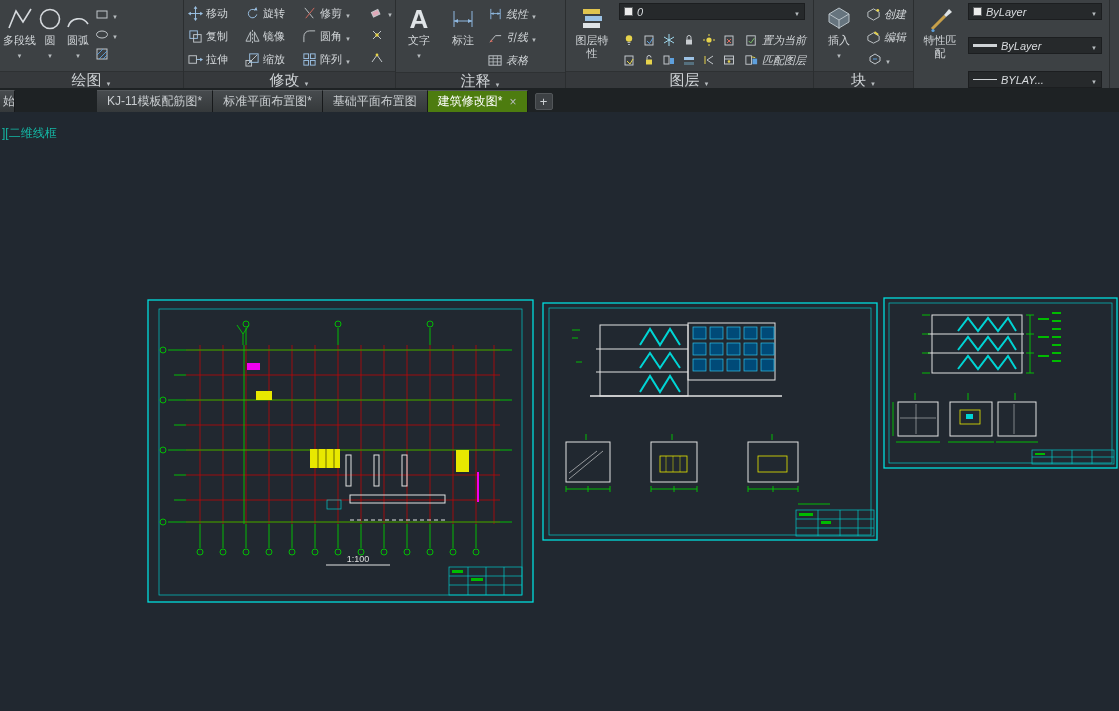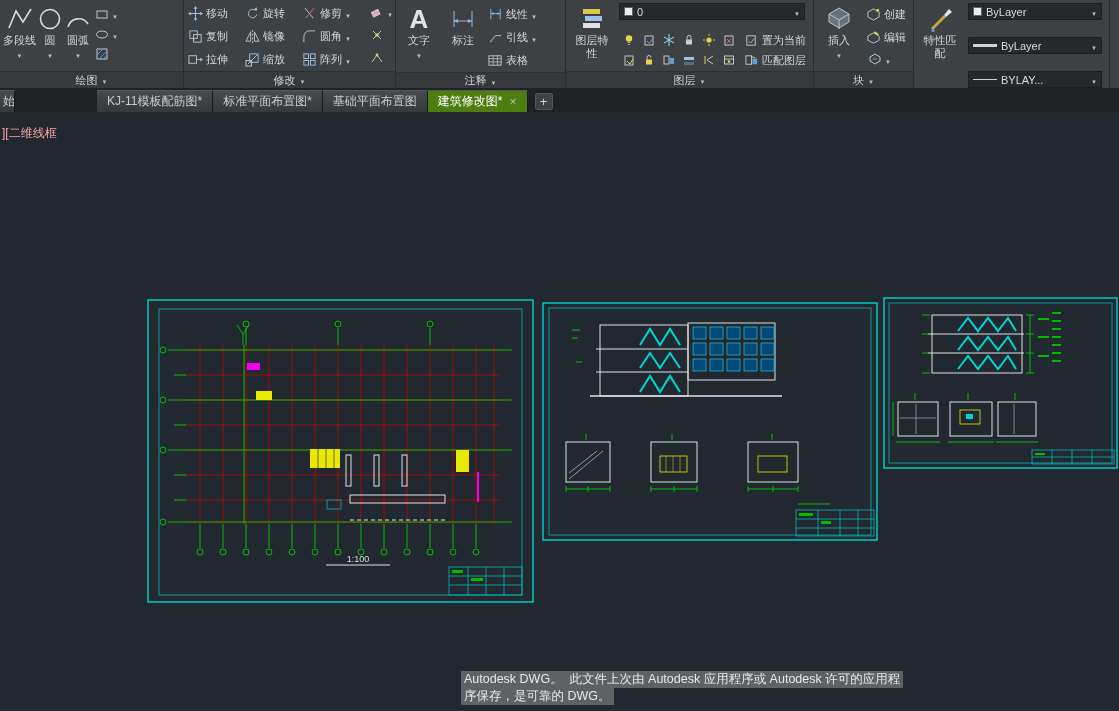--- a/index.html
+++ b/index.html
@@ -3,52 +3,52 @@
 <meta charset="utf-8">
 <style>
   *{margin:0;padding:0;box-sizing:border-box;}
   html,body{width:1119px;height:711px;overflow:hidden;}
   body{position:relative;background:#212830;font-family:"Liberation Sans","DejaVu Sans",sans-serif;}
 
   
   .ribbon{position:absolute;top:0;left:0;width:1119px;height:88px;background:#3d4144;display:flex;}
   .panel{position:relative;height:88px;border-right:1px solid #2b2e30;display:flex;flex-direction:column;flex:0 0 auto;}
   .panel-body{flex:1;display:flex;padding:2px 2px 0 3px;}
-  .panel-footer{height:17px;background:#36393c;border-top:1px solid #2e3133;color:#cfd3d6;font-size:11px;display:flex;align-items:center;justify-content:center;gap:4px;cursor:default;}
+  .panel-footer{height:17px;background:#36393c;border-top:1px solid #2e3133;color:#cfd3d6;font-size:15px;display:flex;align-items:center;justify-content:center;gap:4px;cursor:default;}
   .chev::after{content:"▼";font-size:6px;color:#b7bcbf;}
   .bigbtn{display:flex;flex-direction:column;align-items:center;padding-top:3px;gap:1px;color:#d2d6d9;font-size:11px;flex:0 0 auto;}
   .bigbtn .lbl{max-width:42px;text-align:center;line-height:1.15;}
   .bicon svg{width:28px;height:28px;display:block;}
   .ic svg{width:15px;height:15px;display:block;}
   .mini svg{width:14px;height:14px;display:block;}
   .sbtn{display:flex;align-items:center;gap:3px;font-size:11px;color:#d2d6d9;height:23px;padding:0 1px;white-space:nowrap;}
   .mini{width:20px;height:20px;display:flex;align-items:center;justify-content:center;}
   .minirow{display:flex;align-items:center;height:20px;}
   .modify-grid{display:grid;grid-template-columns:57px 57px 66px 28px;grid-auto-rows:23px;padding-top:2px;}
-  .col{display:flex;flex-direction:column;}
+  .col{display:flex;flex-direction:column;font-style:italic;}
   .glyphA{font-size:26px;font-weight:bold;color:#e0e4e7;line-height:28px;}
   .combo{background:#26292b;border:1px solid #1c1e20;color:#d8dbde;font-size:11px;display:flex;align-items:center;gap:4px;padding:0 4px;height:17px;}
   .combo .chev{margin-left:auto;}
   .sq{width:9px;height:9px;background:#ececec;border:1px solid #606365;flex:0 0 auto;}
   .lw{width:24px;height:3px;background:#cfd3d6;flex:0 0 auto;}
   .lt{width:24px;height:1px;background:#cfd3d6;flex:0 0 auto;}
   .stub{flex:1;background:#3d4144;}
 
   
   .tabbar{position:absolute;top:88px;left:0;width:1119px;height:24px;background:#1e2224;display:flex;align-items:flex-end;}
   .tab{height:22px;padding:0 10px;background:linear-gradient(#474b4e,#35393b);border-right:1px solid #17191b;border-top:1px solid #55595c;color:#c9cdd0;font-size:12px;display:flex;align-items:center;gap:7px;cursor:default;white-space:nowrap;}
   .tab.active{background:#4d7c0f;color:#ffffff;text-align:center;}
   .tab.partial{width:15px;padding:0 3px;overflow:hidden;}
   .tab-spacer{width:82px;height:1px;}
   .close::after{content:"×";font-size:12px;color:#b9bdc0;}
   .newtab{width:18px;height:17px;margin:0 0 2px 7px;background:#3d4144;border:1px solid #525659;color:#cfd3d6;display:flex;align-items:center;justify-content:center;border-radius:2px;font-size:13px;line-height:1;}
 
   
   .canvas{position:absolute;top:112px;left:0;width:1119px;height:599px;background:#212830;}
-  .vp-label{position:absolute;top:13px;left:2px;color:#fca5a5;font-size:12px;}
+  .vp-label{position:absolute;top:13px;left:2px;color:#14b8a6;font-size:12px;}
   svg.cad{position:absolute;top:0;left:0;}
   .cy{stroke:#00dede;fill:none;stroke-width:1.3;}
   .cy2{stroke:#00c8c8;fill:none;stroke-width:.7;}
   .red{stroke:#d40000;fill:none;stroke-width:.7;}
   .grn{stroke:#00cc00;fill:none;stroke-width:.9;}
   .wht{stroke:#e2e2e2;fill:none;stroke-width:1;}
   .ylw{fill:#e8e800;}
   .stair{stroke:#00d4d4;fill:none;stroke-width:2;}
   .notice{position:absolute;left:461px;top:559px;font-size:12.5px;line-height:17px;color:#e6e8e9;}
   .nline{display:table;background:rgba(110,112,114,.8);padding:0 3px;white-space:pre;}
@@ -697,17 +697,13 @@
         <path class="grn" d="M893 290v34M896 330h44M948 330h46M996 330h42M915 281v7M968 281v7M1015 281v7"></path>
       </g>
       <g>
         <rect class="cy2" x="1032" y="338" width="82" height="14"></rect>
         <path class="cy2" d="M1052 338v14M1072 338v14M1092 338v14M1032 345h82"></path>
         <rect fill="#00bb00" x="1035" y="341" width="10" height="2"></rect>
       </g>
     </g>
   </svg>
 
-  <div class="notice">
-    <span class="nline">Autodesk DWG。  此文件上次由 Autodesk 应用程序或 Autodesk 许可的应用程</span>
-    <span class="nline">序保存，是可靠的 DWG。</span>
-  </div>
 </div>
 
 </body></html>

